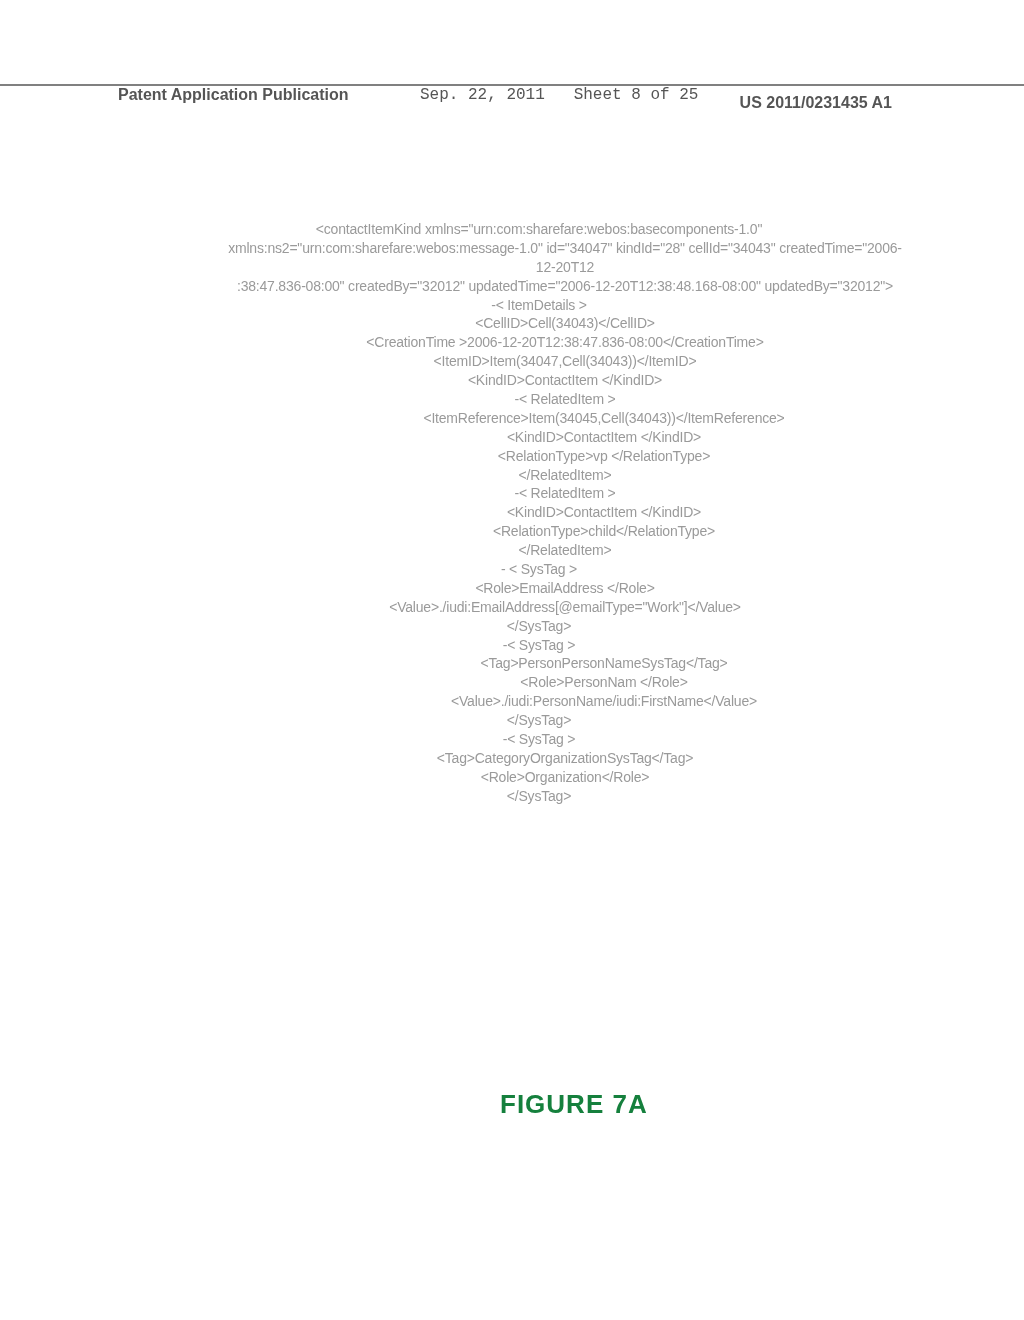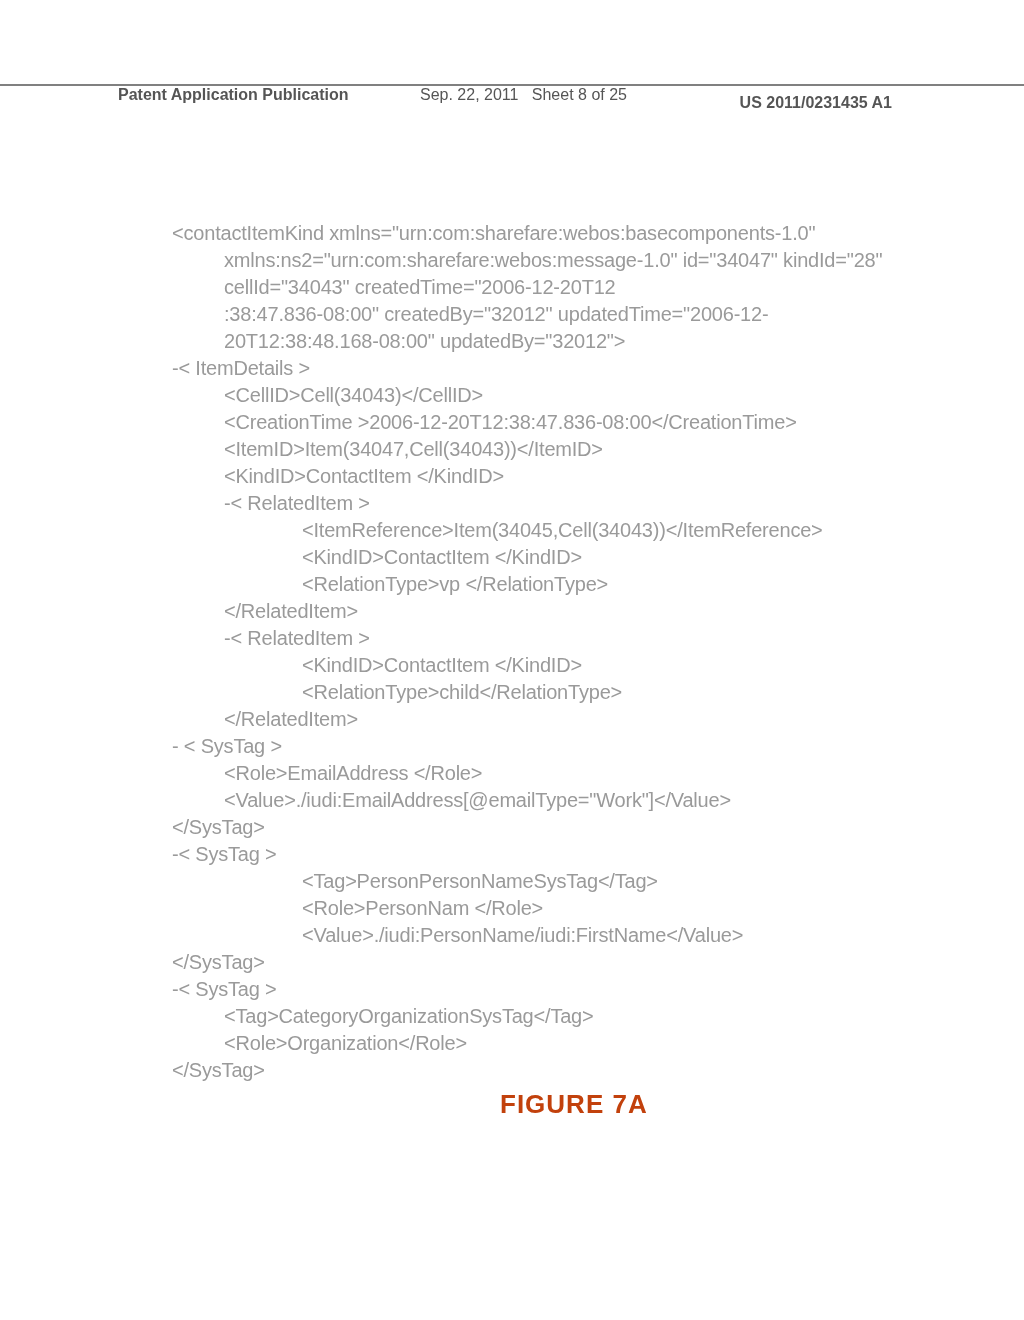--- a/index.html
+++ b/index.html
@@ -24,53 +24,55 @@
     color: #555;
   }
   .header-left {
     position: absolute;
     left: 118px;
     font-weight: bold;
   }
   .header-center {
     position: absolute;
     left: 420px;
+    font-family: Liberation Mono, monospace;
   }
   .header-right {
     position: absolute;
     right: 132px;
     font-weight: bold;
     margin-top: 8px;
   }
   .sheet-label {
     font-weight: normal;
   }
   .content {
     position: absolute;
     top: 220px;
     left: 172px;
     right: 118px;
     font-family: "Arial Narrow", Arial, sans-serif;
-    font-size: 20px;
+    font-size: 14px;
     line-height: 1.35;
     color: #9a9a9a;
     letter-spacing: -0.2px;
     font-stretch: condensed;
+    text-align: center;
   }
   .i0 { padding-left: 0; }
   .i1 { padding-left: 52px; }
   .i2 { padding-left: 130px; }
   .figure-label {
     position: absolute;
     left: 500px;
     bottom: 200px;
     font-family: Arial, sans-serif;
     font-weight: bold;
     font-size: 26px;
-    color: #c2410c;
+    color: #15803d;
     letter-spacing: 1px;
   }
 </style>
 </head>
 <body>
 
 <div class="header">
   <div class="header-row">
     <span class="header-left">Patent Application Publication</span>
     <span class="header-center">

